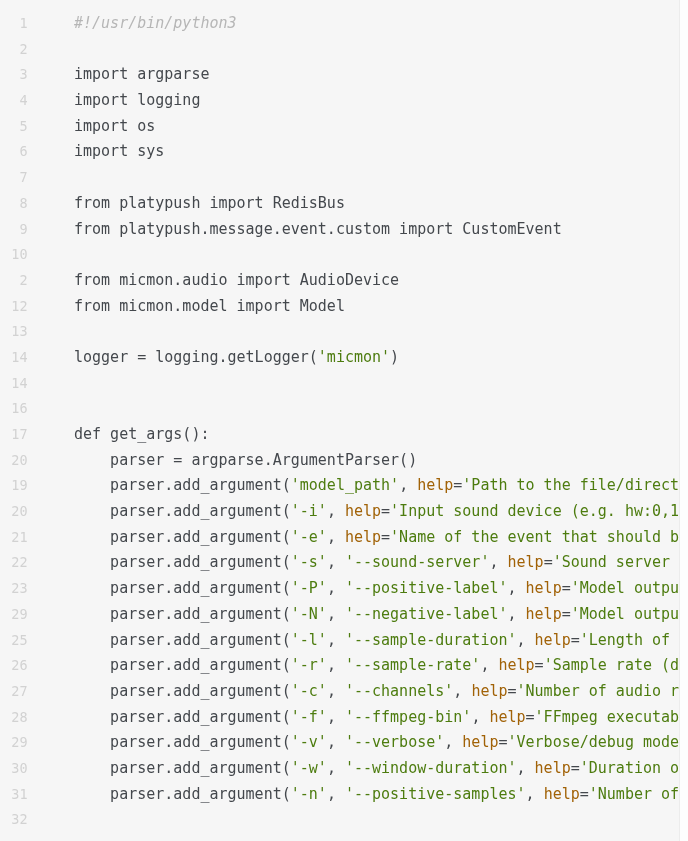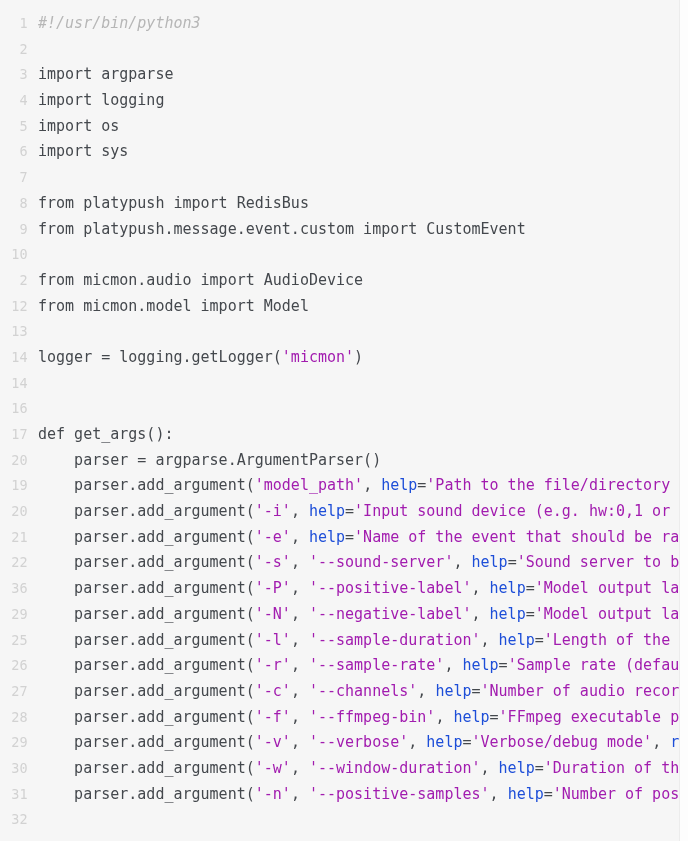--- a/index.html
+++ b/index.html
@@ -48,36 +48,37 @@
 
   
   .code-pane {
     flex: 1 1 auto;
     position: relative;
     padding-top: 11px;
     box-sizing: border-box;
     background: #f6f6f6;
     overflow: hidden;
     white-space: pre;
+    margin-left: 36px;
   }
   .code-line {
     height: 25.7px;
     line-height: 25.7px;
     font-family: "DejaVu Sans Mono", monospace;
     font-size: 15px;
     color: #44484d;
     white-space: pre;
     letter-spacing: 0px;
     overflow: hidden;
   }
 
   
   .tok-plain   { color: #44484d; }
-  .tok-str     { color: #a21caf; }
-  .tok-kwarg   { color: #1d4ed8; }
+  .tok-str     { color: #4d7c0f; }
+  .tok-kwarg   { color: #a16207; }
   .tok-comment { color: #b6b6b6; font-style: italic; }
 
   
   .edge-divider {
     position: absolute;
     top: 0;
     right: 8px;
     width: 1px;
     height: 841px;
     background: #ececec;
@@ -120,21 +121,21 @@
       <div class="lineno">13</div>
       <div class="lineno">14</div>
       <div class="lineno">14</div>
       <div class="lineno">16</div>
       <div class="lineno">17</div>
       <div class="lineno">20</div>
       <div class="lineno">19</div>
       <div class="lineno">20</div>
       <div class="lineno">21</div>
       <div class="lineno">22</div>
-      <div class="lineno">36</div>
+      <div class="lineno">23</div>
       <div class="lineno">29</div>
       <div class="lineno">25</div>
       <div class="lineno">26</div>
       <div class="lineno">27</div>
       <div class="lineno">28</div>
       <div class="lineno">29</div>
       <div class="lineno">30</div>
       <div class="lineno">31</div>
       <div class="lineno">32</div>
     </div>

